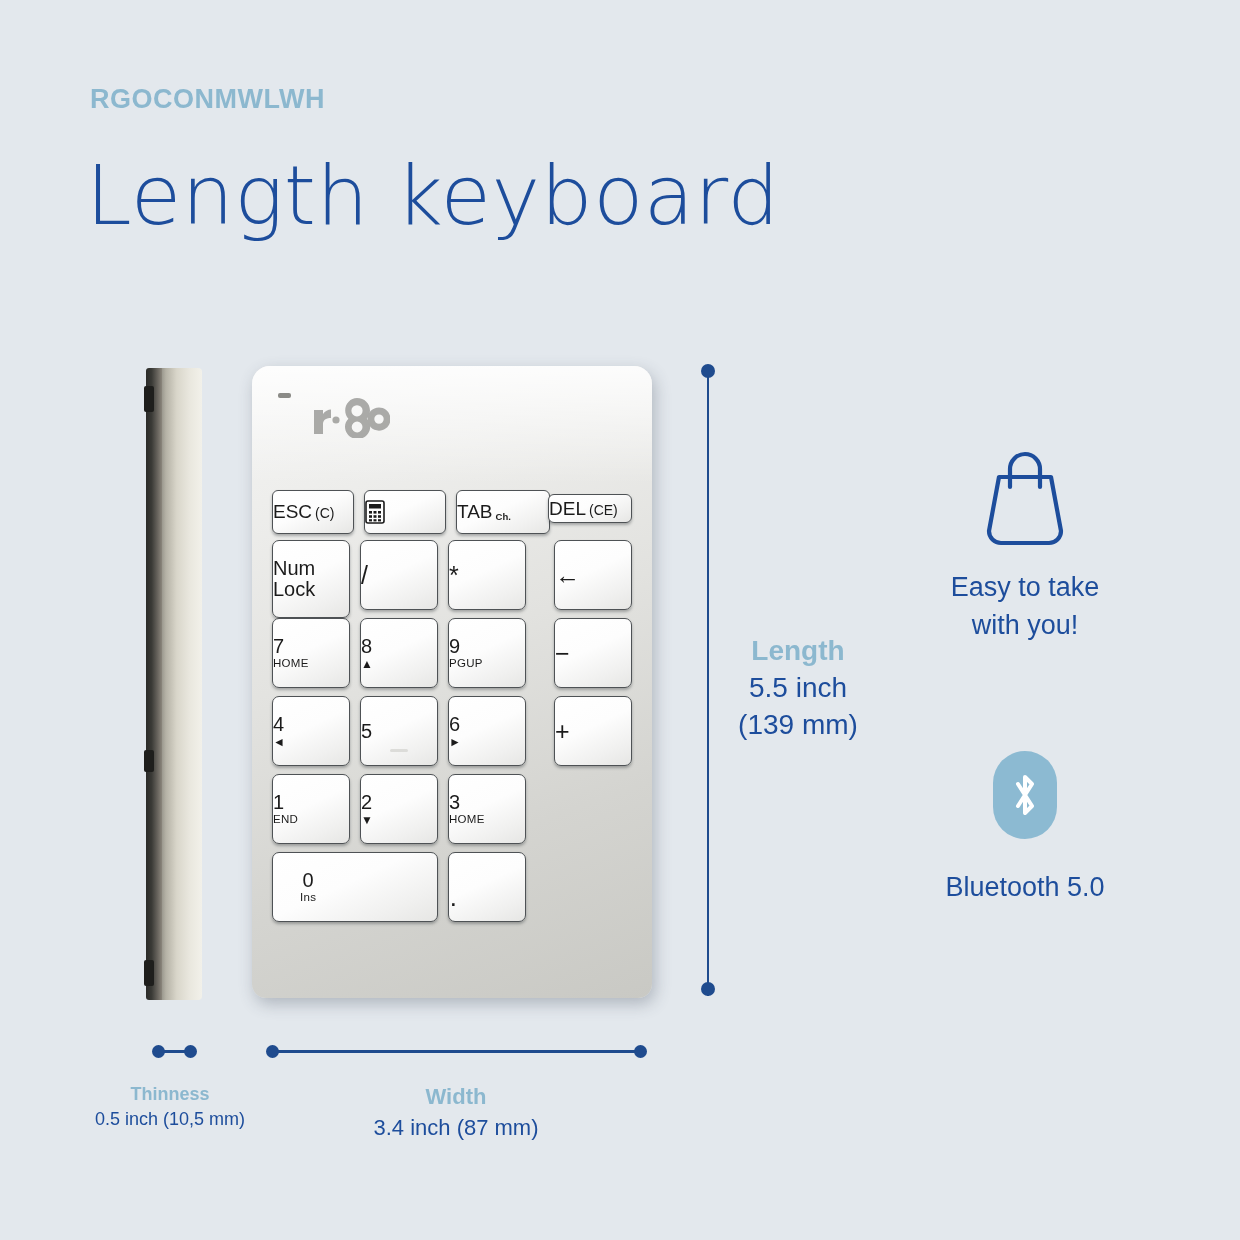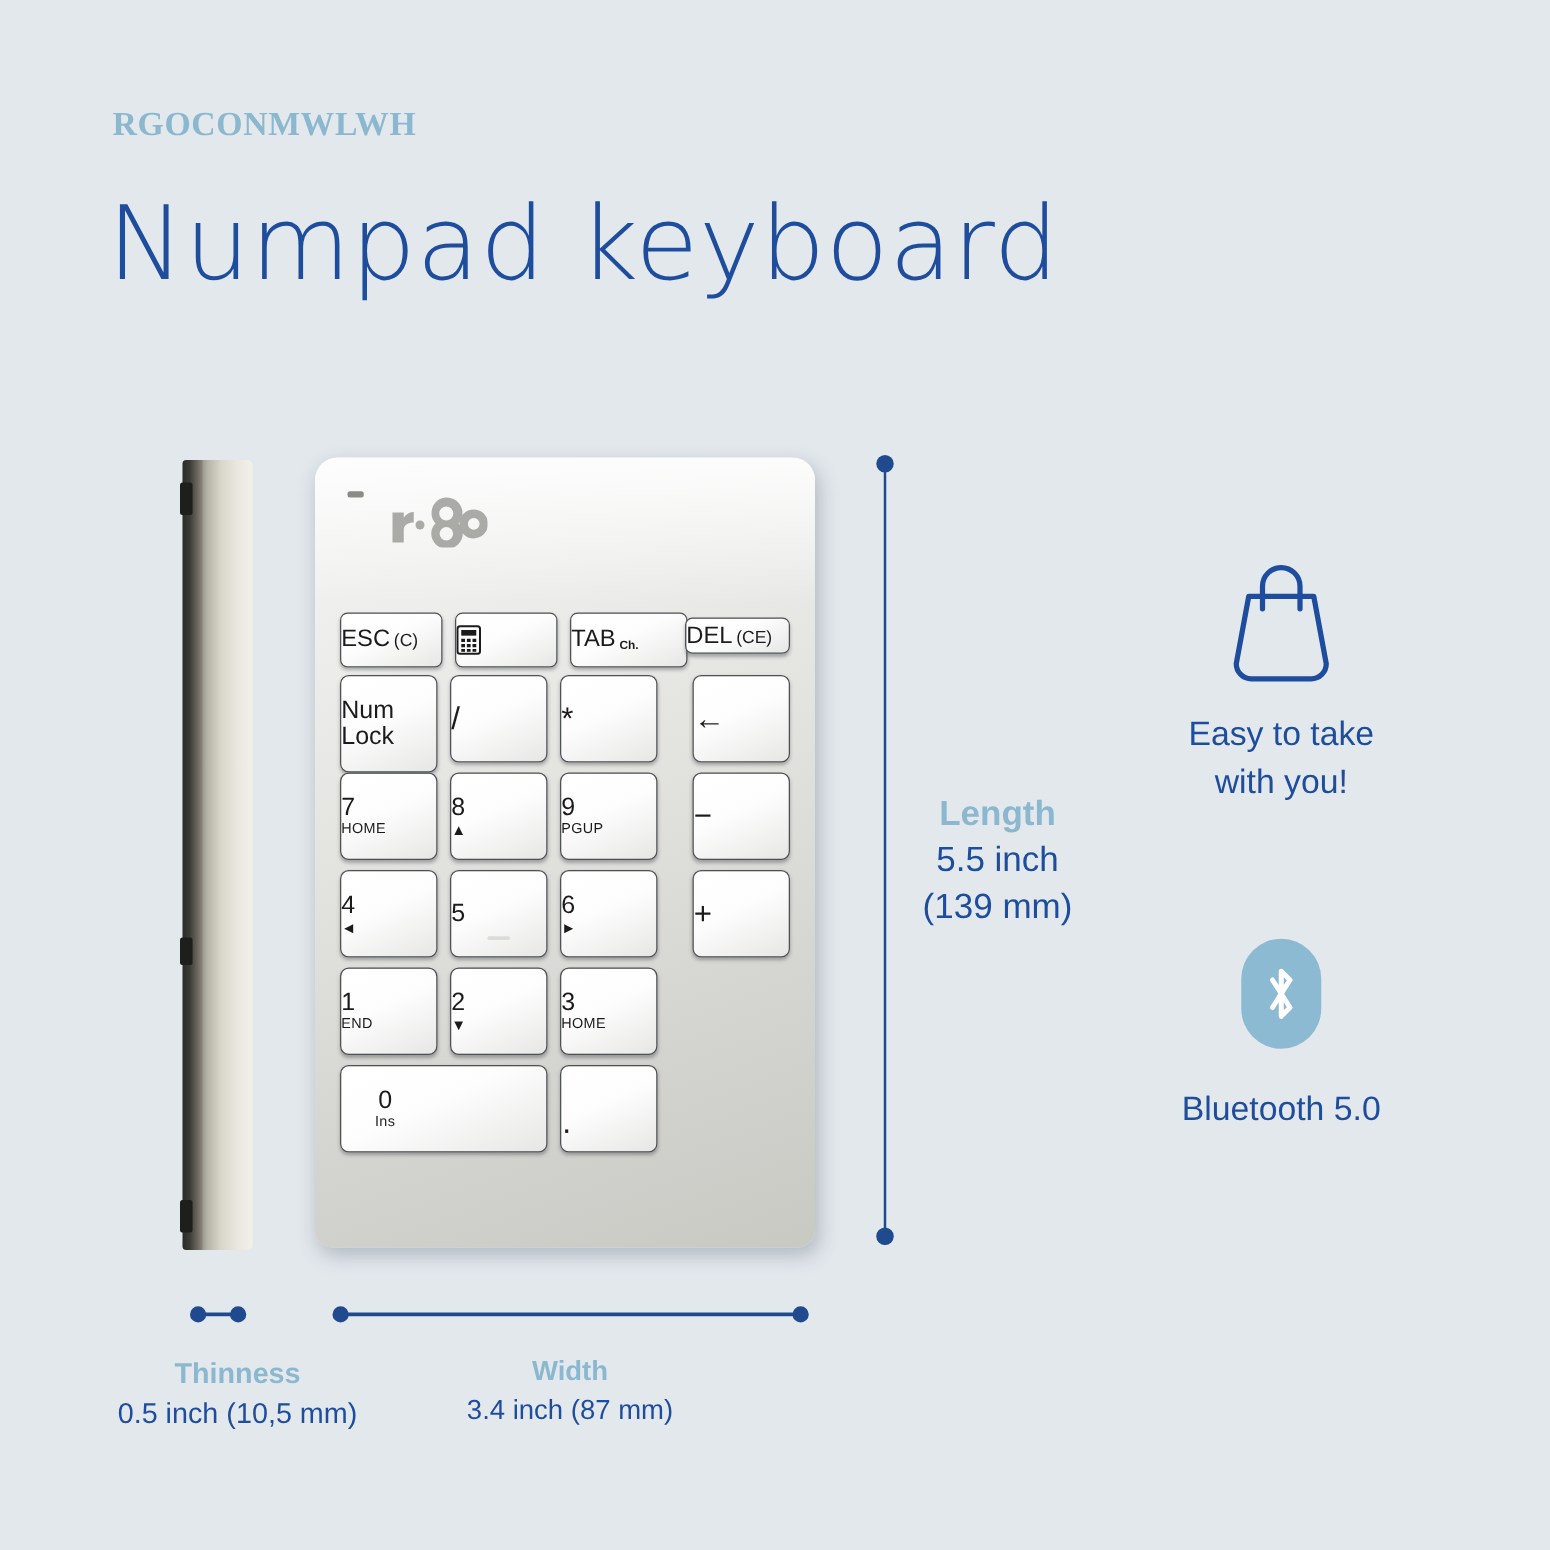--- a/index.html
+++ b/index.html
@@ -9,21 +9,20 @@
     font-family: "Liberation Sans", sans-serif;
     overflow: hidden;
   }
   #page { position: relative; width: 1240px; height: 1240px; background:#e3e8ed; }
 
   
   .sku {
     position:absolute; left:90px; top:84px;
     font-size:27px; font-weight:700; letter-spacing:0.5px;
     color:#8cb8cf;
-    font-family:Liberation Serif, serif;
   }
   .title {
     position:absolute; left:86px; top:148px;
     font-size:82px; font-weight:300; letter-spacing:0.5px;
     color:#1d4d9c;
     font-family:"DejaVu Sans", sans-serif;
     -webkit-text-stroke: 0px;
   }
 
   
@@ -124,22 +123,22 @@
     color:#1d4d9c; font-size:28px; line-height:1.33;
   }
   .len-label .cap { color:#8cb8cf; font-weight:700; display:block; }
 
   .dim-w-line { position:absolute; left:272px; top:1050px; width:368px; height:3px; background:#1f4b8e; }
   .dim-w-dot  { position:absolute; top:1045px; width:13px; height:13px; border-radius:50%; background:#1f4b8e; }
   .dim-t-line { position:absolute; left:158px; top:1050px; width:32px; height:3px; background:#1f4b8e; }
   .dim-t-dot  { position:absolute; top:1045px; width:13px; height:13px; border-radius:50%; background:#1f4b8e; }
 
   .thin-label {
-    position:absolute; left:50px; top:1082px; width:280px; text-align:center;
-    color:#1d4d9c; font-size:23px; line-height:1.4;
+    position:absolute; left:30px; top:1082px; width:280px; text-align:center;
+    color:#1d4d9c; font-size:18px; line-height:1.4;
   }
   .wid-label {
     position:absolute; left:316px; top:1082px; width:280px; text-align:center;
     color:#1d4d9c; font-size:22px; line-height:1.4;
   }
   .thin-label .cap, .wid-label .cap { color:#8cb8cf; font-weight:700; display:block; }
 
   
   .feature { position:absolute; width:330px; text-align:center; left:860px; }
   .f-bag  { top:440px; }
@@ -150,21 +149,21 @@
     width:64px; height:88px; border-radius:32px; background:#8cbad2;
     display:flex; align-items:center; justify-content:center;
   }
 </style>
 </head>
 <body>
 
 <div id="page">
 
   <div class="sku">RGOCONMWLWH</div>
-  <div class="title">Numpad keyboard</div>
+  <div class="title">Length keyboard</div>
 
   <div class="sideview">
     <div class="side-body"></div>
     <div class="side-edge"></div>
     <div class="side-nub nub-top"></div>
     <div class="side-nub nub-mid"></div>
     <div class="side-nub nub-bot"></div>
   </div>
 
   <div class="keyboard">

